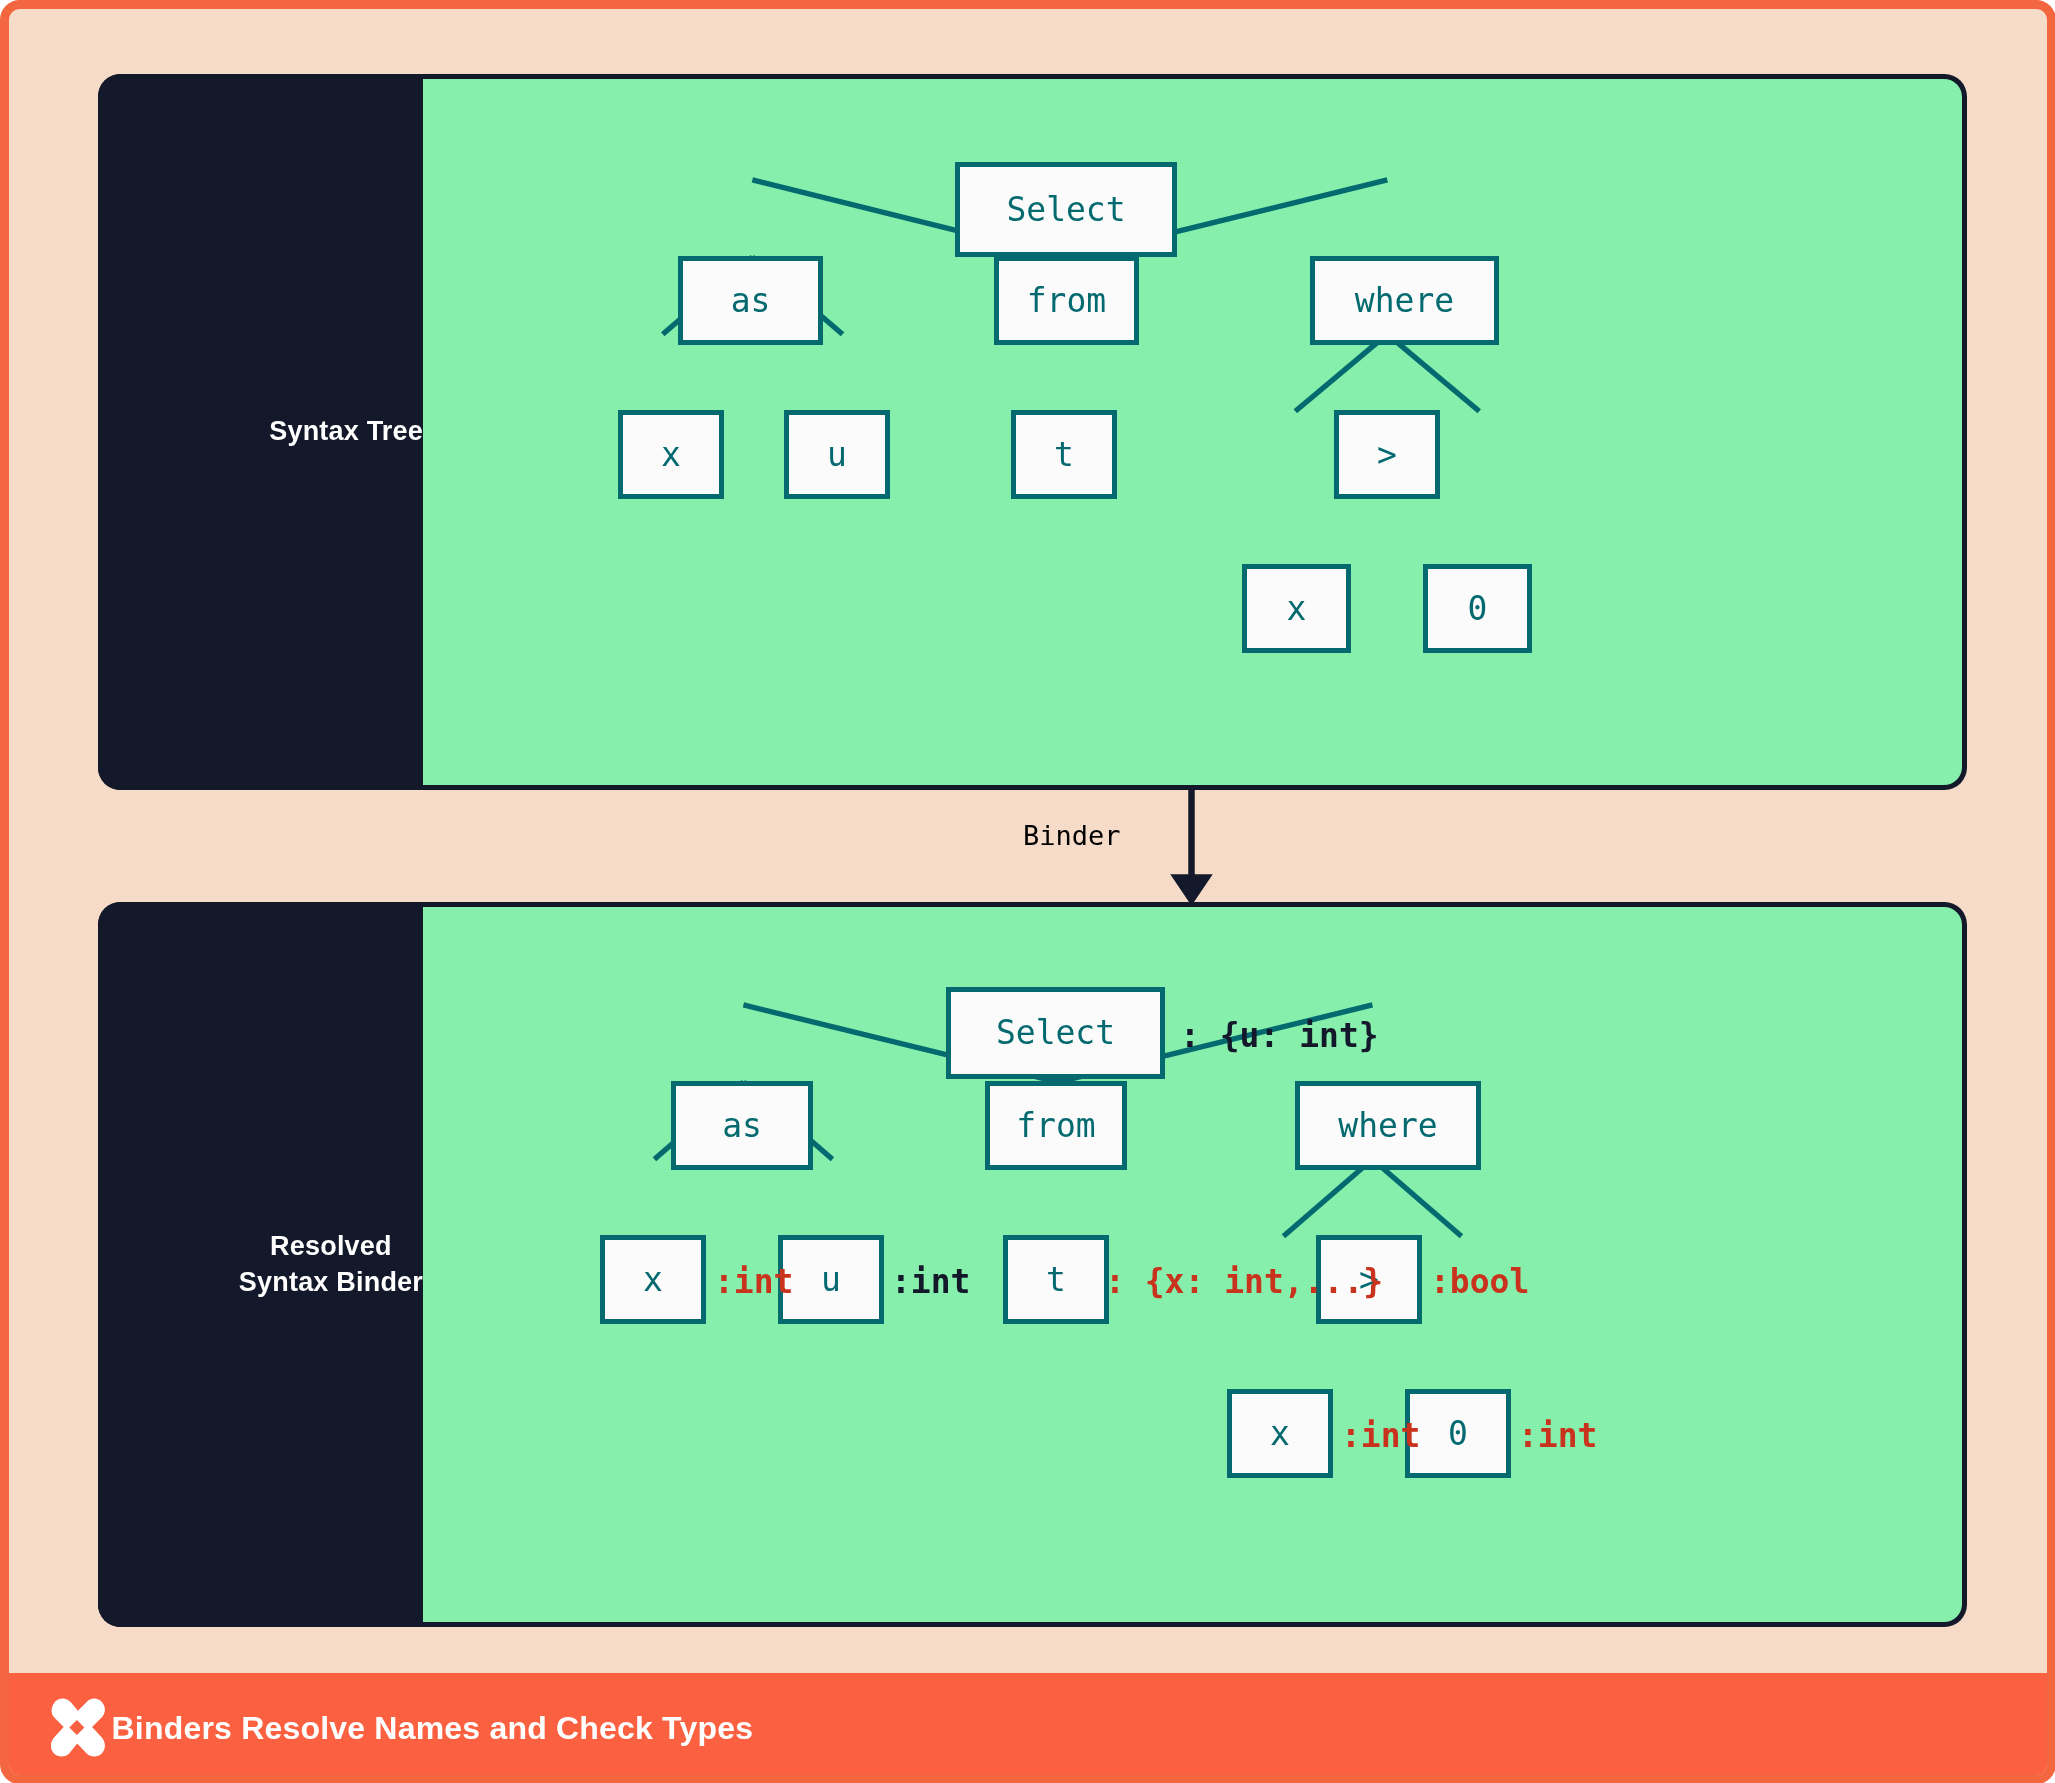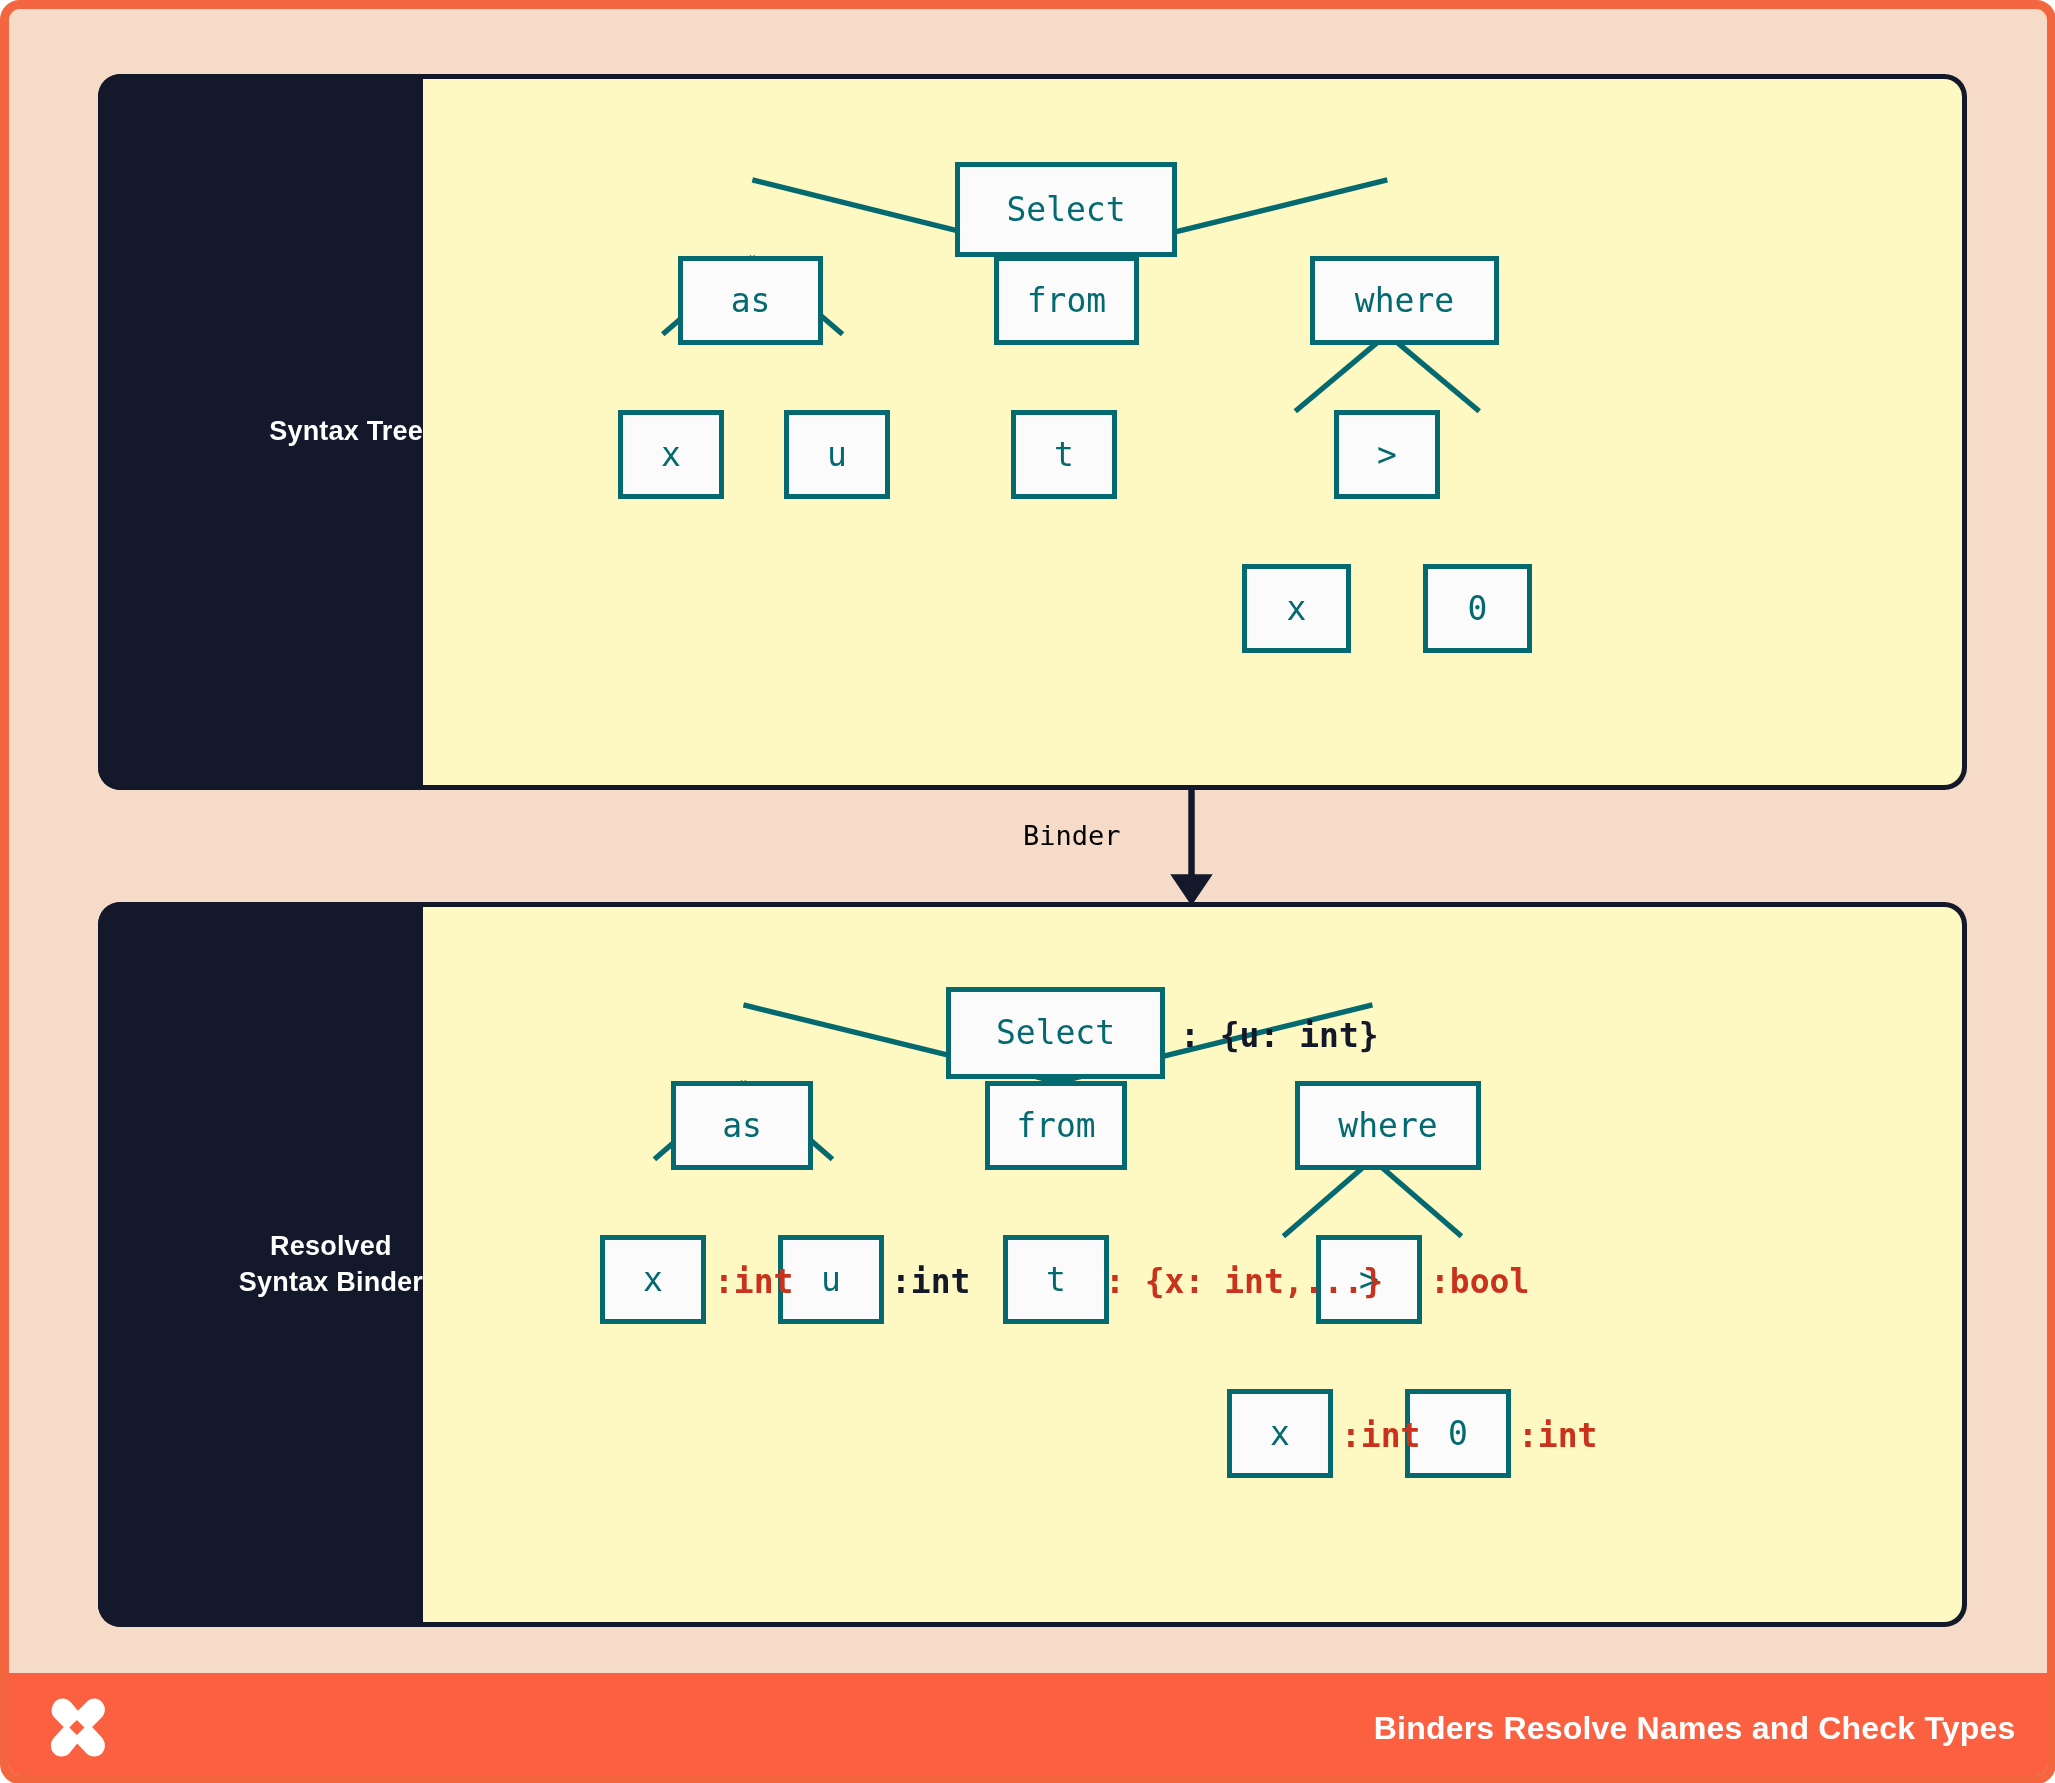--- a/index.html
+++ b/index.html
@@ -40,21 +40,21 @@
     text-align: center;
     color: #FFFFFF;
     font-weight: bold;
     font-size: 27px;
     line-height: 1.32;
     letter-spacing: 0.2px;
   }
   .panel-canvas {
     position: relative;
     flex: 1 1 auto;
-    background: #fef9c3;
+    background: #86efac;
     margin: 4.7px 4.7px 4.7px 0;
     border-radius: 0 18px 18px 0;
     overflow: hidden;
   }
 
   
   .node {
     position: absolute;
     box-sizing: border-box;
     background: #FBFBFB;
@@ -91,21 +91,21 @@
   #binder-arrow { position: absolute; left: 1147px; top: 781px; }
 
   
   #footer {
     position: absolute;
     left: -9.5px; right: -9.5px; bottom: -9.5px;
     height: 112px;
     background: #FB6140;
     display: flex;
     align-items: center;
-    justify-content: space-between;
+    justify-content: flex-start;
     padding: 0 41px 0 41px;
     box-sizing: border-box;
   }
   #footer-title {
     color: #FFFFFF;
     font-size: 32px;
     font-weight: bold;
     letter-spacing: 0.2px;
   }
   #brand-logo { width: 71px; height: 71px; display: block; }

